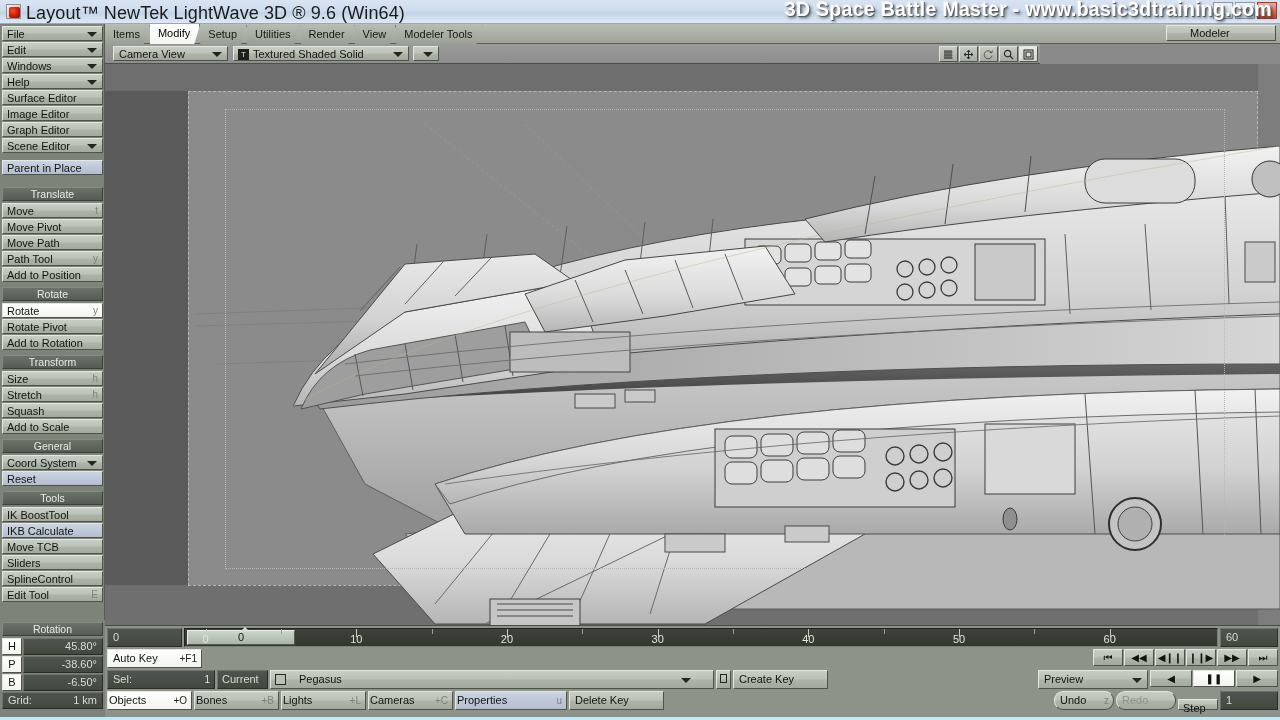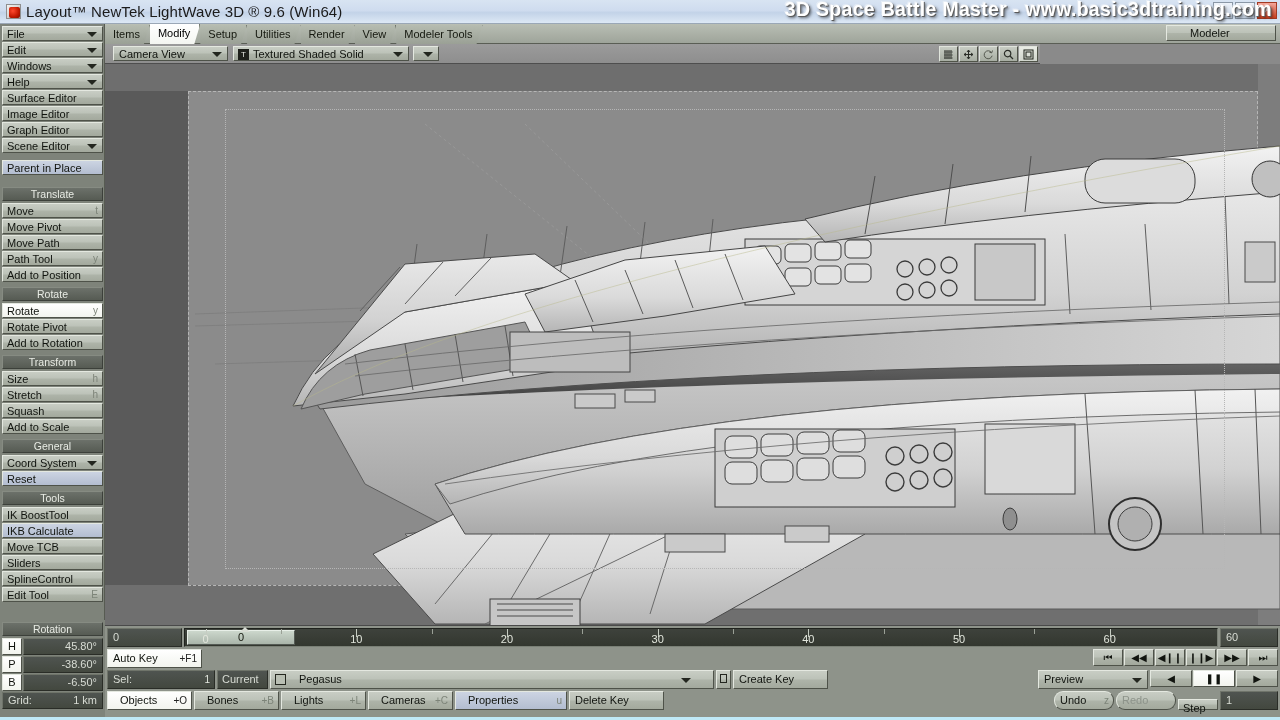--- a/index.html
+++ b/index.html
@@ -22,21 +22,21 @@
     background:linear-gradient(135deg,#f2f2f2,#b9b9b9);
     border:1px solid #8f8f8f; overflow:hidden;
   }
   .tb-icon:before{
     content:""; position:absolute; left:2px; top:2px; width:11px; height:11px;
     background:radial-gradient(circle at 35% 35%, #ff4a2e 0%, #c01800 60%, #7a0f00 100%);
     border-radius:2px;
   }
   .tb-text {
     position:absolute; left:26px; top:3px; color:#1b1b1b;
-    font-size:15px; font-family:"Liberation Sans", sans-serif;
+    font-size:18px; font-family:"Liberation Sans", sans-serif;
     letter-spacing:.1px; white-space:nowrap;
   }
   .win-btns { position:absolute; right:3px; top:2px; display:flex; gap:2px; }
   .win-btn {
     width:20px; height:17px; border:1px solid #8a97a6;
     background:linear-gradient(to bottom,#eef3fa,#c2cfe0);
     font-size:9px; line-height:15px; text-align:center; color:#2a2a2a;
   }
   .win-btn.close { background:linear-gradient(to bottom,#f3a79a,#cc4020); color:#fff; border-color:#a33a22; }
   .overlay-title {
@@ -151,21 +151,21 @@
   .fill { flex:1; }
   .key-btn { width:95px; padding-left:5px; line-height:17px; font-size:11px; position:relative; }
   .transport { display:flex; gap:1px; }
   .tp { width:30px; height:17px; font-size:10px; line-height:15px; text-align:center; }
   .pv { width:110px; padding-left:5px; line-height:17px; font-size:11px; position:relative; }
   .ud { width:60px; padding-left:5px; line-height:17px; font-size:11px; position:relative;border-radius:9px; }
   .playrow { display:flex; gap:1px; }
   .pbtn { width:42px; height:17px; text-align:center; line-height:15px; font-size:10px; }
   .stepl { width:40px; padding-left:4px; line-height:17px; font-size:11px;margin-top:8px; }
   .stepv { width:58px; padding-left:5px; line-height:17px; font-size:11px; }
-  .objrow-btn { padding-left:12px; line-height:17px; font-size:11px; position:relative; }
+  .objrow-btn { padding-left:1px; line-height:17px; font-size:11px; position:relative; }
   .blue-line { position:absolute; left:0; bottom:0; width:1280px; height:3px; background:#bfe9f7; }
 </style>
 </head>
 <body>
 
 <div id="app">
 
   <div class="titlebar">
     <div class="tb-icon"></div>
     <div class="tb-text">Layout™ NewTek LightWave 3D ® 9.6  (Win64)</div>

